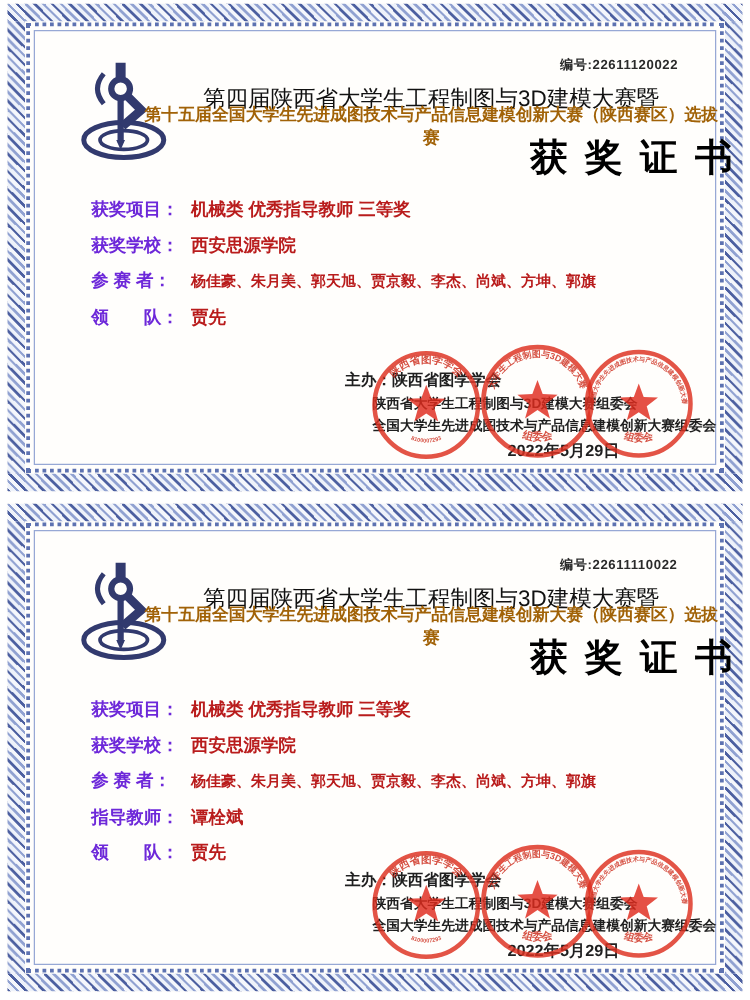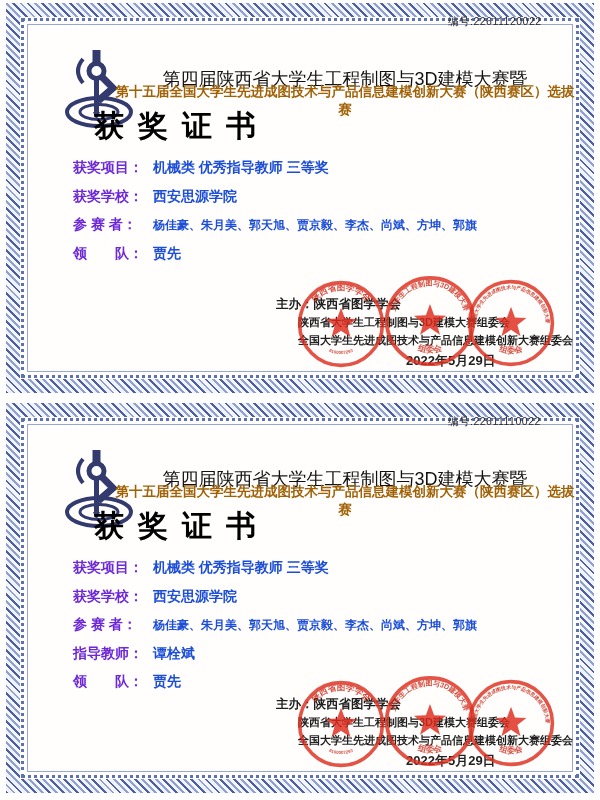--- a/index.html
+++ b/index.html
@@ -16,37 +16,37 @@
   .lace{
     position:absolute;inset:1px;pointer-events:none;
     border:14px solid transparent;
     border-image:repeating-linear-gradient(45deg,
       #4c5fa0 0 2px,#eef2fa 2px 5px,#90a1d1 5px 7px,#f5f7fc 7px 10px) 14 round;
   }
   .bead{position:absolute;inset:16px;border:3px dotted #5d72b1;pointer-events:none;}
   .inner-line{position:absolute;inset:22px;border:1px solid #97a8d5;pointer-events:none;}
 
   .serial{
-    position:absolute;left:443px;top:13px;font-size:10.5px;
-    font-weight:400;color:#2a2a2a;letter-spacing:.5px;
+    position:absolute;left:443px;top:43px;font-size:10.5px;
+    font-weight:700;color:#2a2a2a;letter-spacing:.5px;
   }
   .logo{position:absolute;left:57px;top:48px;}
   .t1{position:absolute;left:130px;top:65px;width:420px;text-align:center;
       font-size:18px;font-weight:400;color:#111;}
   .t2{position:absolute;left:110px;top:81px;width:460px;text-align:center;
       font-size:13.5px;font-weight:700;color:#a16207;}
   .big-title{
-    position:absolute;left:75px;top:104px;width:520px;text-align:left;
+    position:absolute;left:75px;top:104px;width:520px;text-align:right;
     font-size:30px;font-weight:800;color:#000;
     letter-spacing:14px;text-indent:14px;
   }
   .fields{position:absolute;left:68px;top:157px;width:500px;}
   .frow{margin-bottom:10.5px;font-size:14px;font-weight:600;white-space:nowrap;}
   .flabel{display:inline-block;width:76px;color:#6d28d9;}
-  .fvalue{color:#1d4ed8;}
+  .fvalue{color:#b91c1c;}
   .frow:nth-child(3) .fvalue{font-size:12px;}
 
   .footer-line1{position:absolute;left:271px;top:294px;font-size:12.5px;font-weight:600;z-index:1;}
   .footer-line2{position:absolute;left:293px;top:313px;font-size:11px;font-weight:600;z-index:1;}
   .footer-line3{position:absolute;left:293px;top:331px;font-size:11px;font-weight:600;z-index:1;}
   .footer-date{position:absolute;left:401px;top:350px;font-size:13px;font-weight:600;z-index:1;}
 
   .stamp{position:absolute;opacity:.82;z-index:2;}
   .s1{left:291px;top:277px;width:90px;height:90px;}
   .s2{left:378px;top:272px;width:94px;height:94px;}

